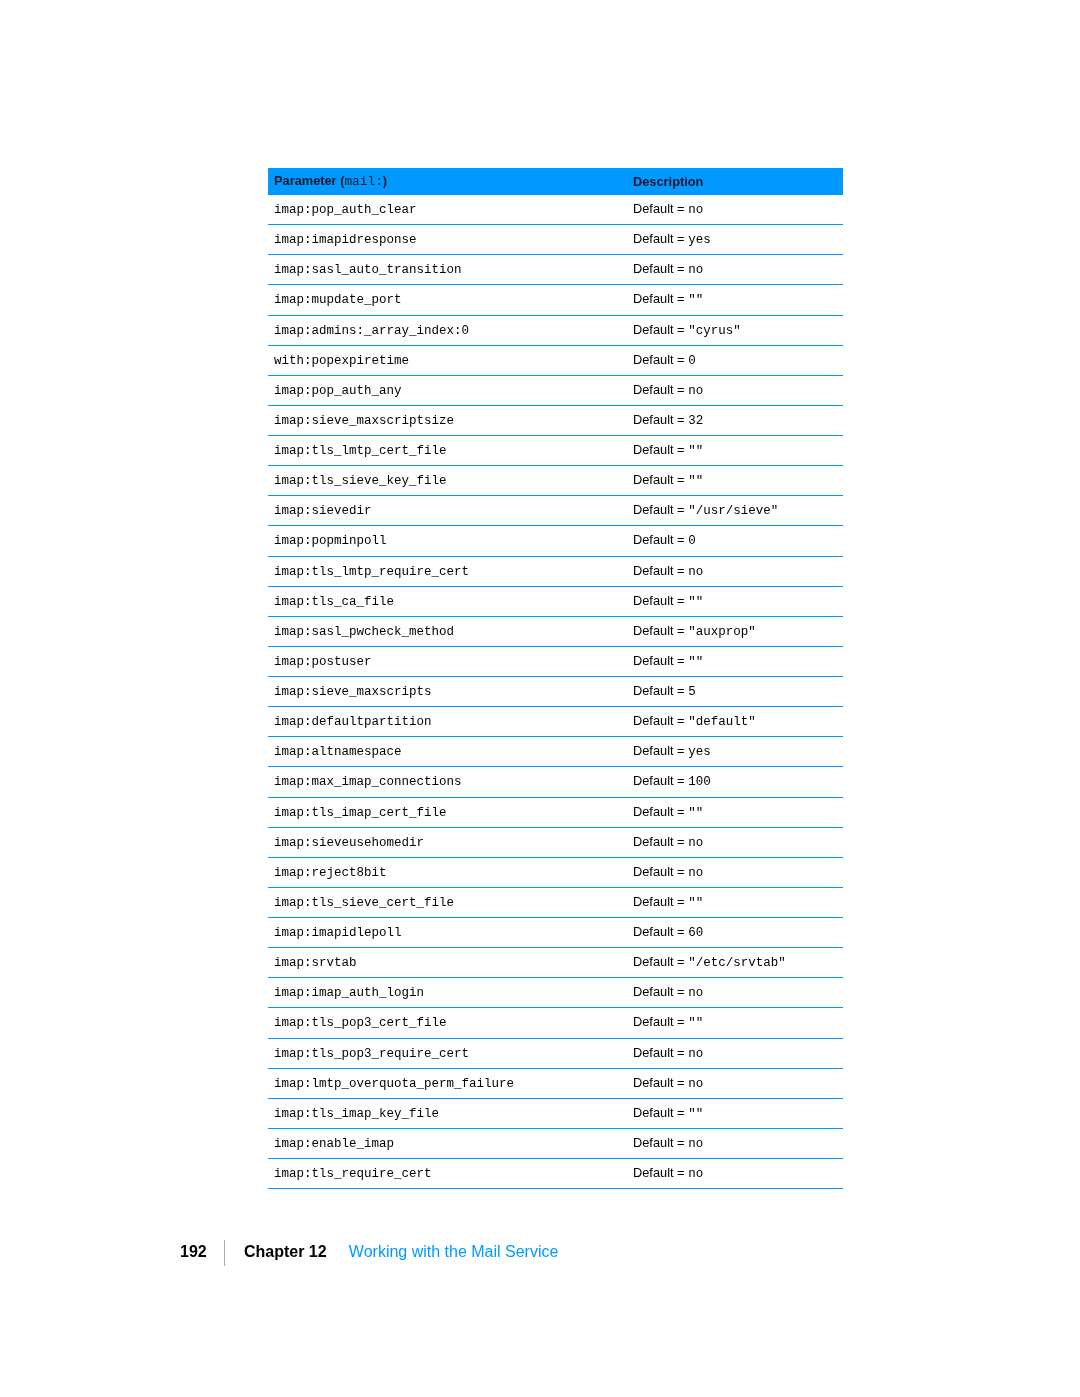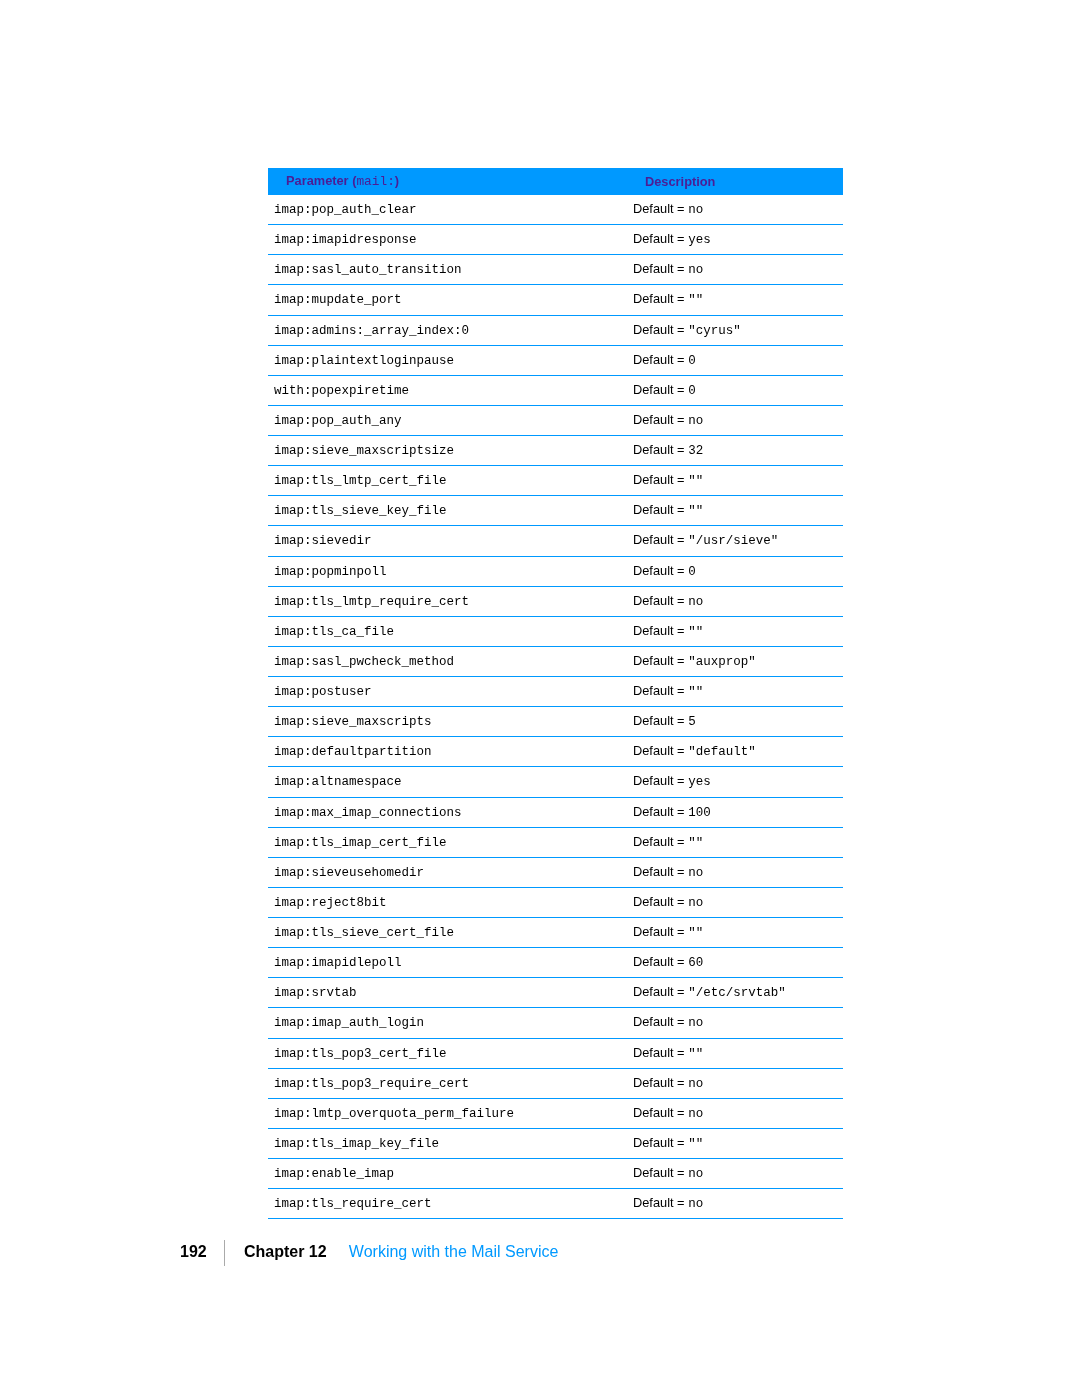--- a/index.html
+++ b/index.html
@@ -17,24 +17,24 @@
     left:268px;
     width:575px;
   }
   table{
     width:100%;
     border-collapse:collapse;
     font-size:12.8px;
   }
   thead th{
     background:#0099ff;
-    color:#4c1d95;
+    color:#0f172a;
     font-weight:700;
     text-align:left;
-    padding:5px 8px 5px 18px;
+    padding:5px 8px 5px 6px;
     border:none;
   }
   thead th .mono-head{
     font-family:"Courier New",Courier,monospace;
     font-weight:400;
   }
   tbody td{
     border-top:1px solid #0099ff;
     border-bottom:1px solid #0099ff;
     padding:5px 8px 5px 6px;
@@ -102,24 +102,20 @@
         </tr>
         <tr>
           <td><span class="mono">imap:mupdate_port</span></td>
           <td><span>Default = </span><span class="mono">""</span></td>
         </tr>
         <tr>
           <td><span class="mono">imap:admins:_array_index:0</span></td>
           <td><span>Default = </span><span class="mono">"cyrus"</span></td>
         </tr>
         <tr>
-          <td><span class="mono">imap:plaintextloginpause</span></td>
-          <td><span>Default = </span><span class="mono">0</span></td>
-        </tr>
-        <tr>
           <td><span class="mono">with:popexpiretime</span></td>
           <td><span>Default = </span><span class="mono">0</span></td>
         </tr>
         <tr>
           <td><span class="mono">imap:pop_auth_any</span></td>
           <td><span>Default = </span><span class="mono">no</span></td>
         </tr>
         <tr>
           <td><span class="mono">imap:sieve_maxscriptsize</span></td>
           <td><span>Default = </span><span class="mono">32</span></td>

